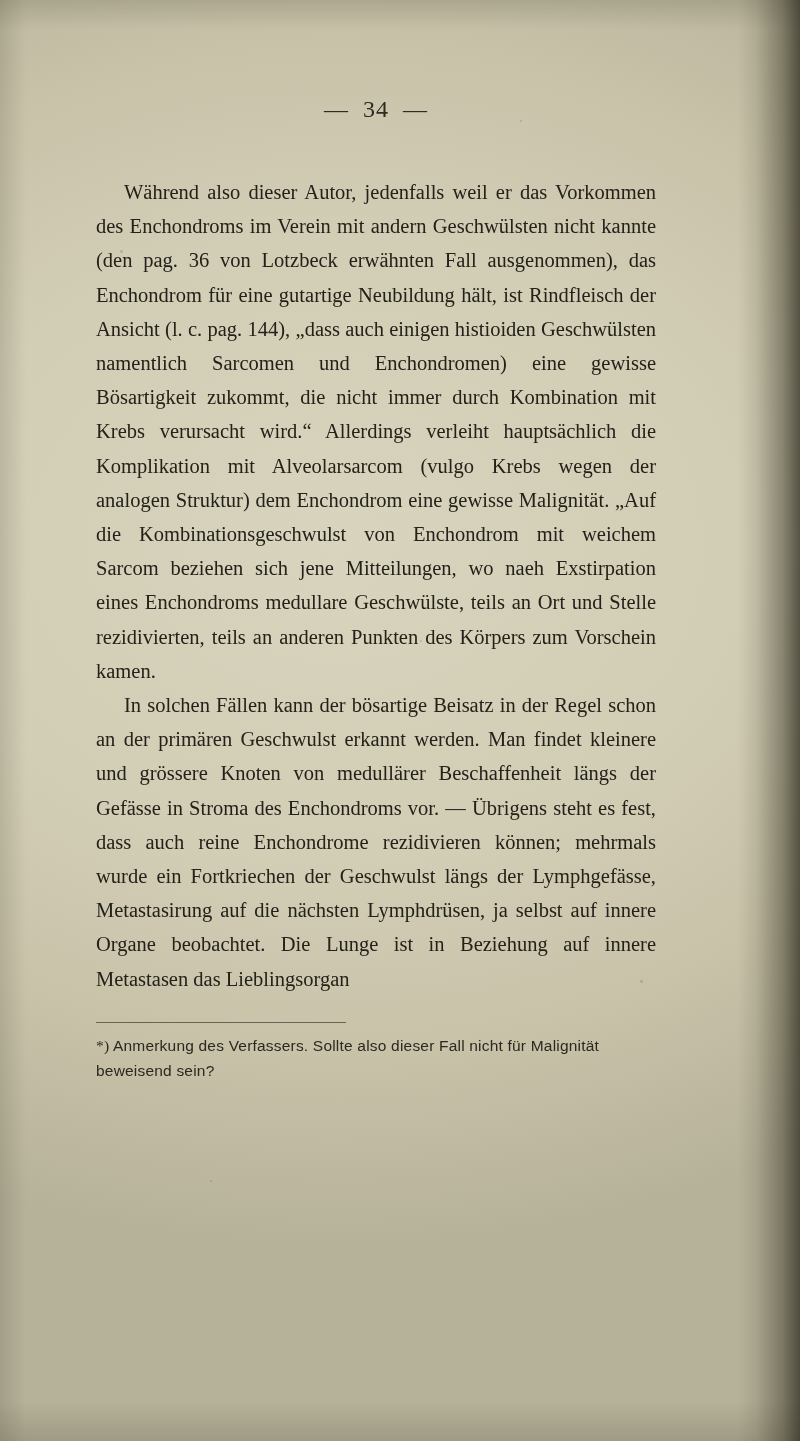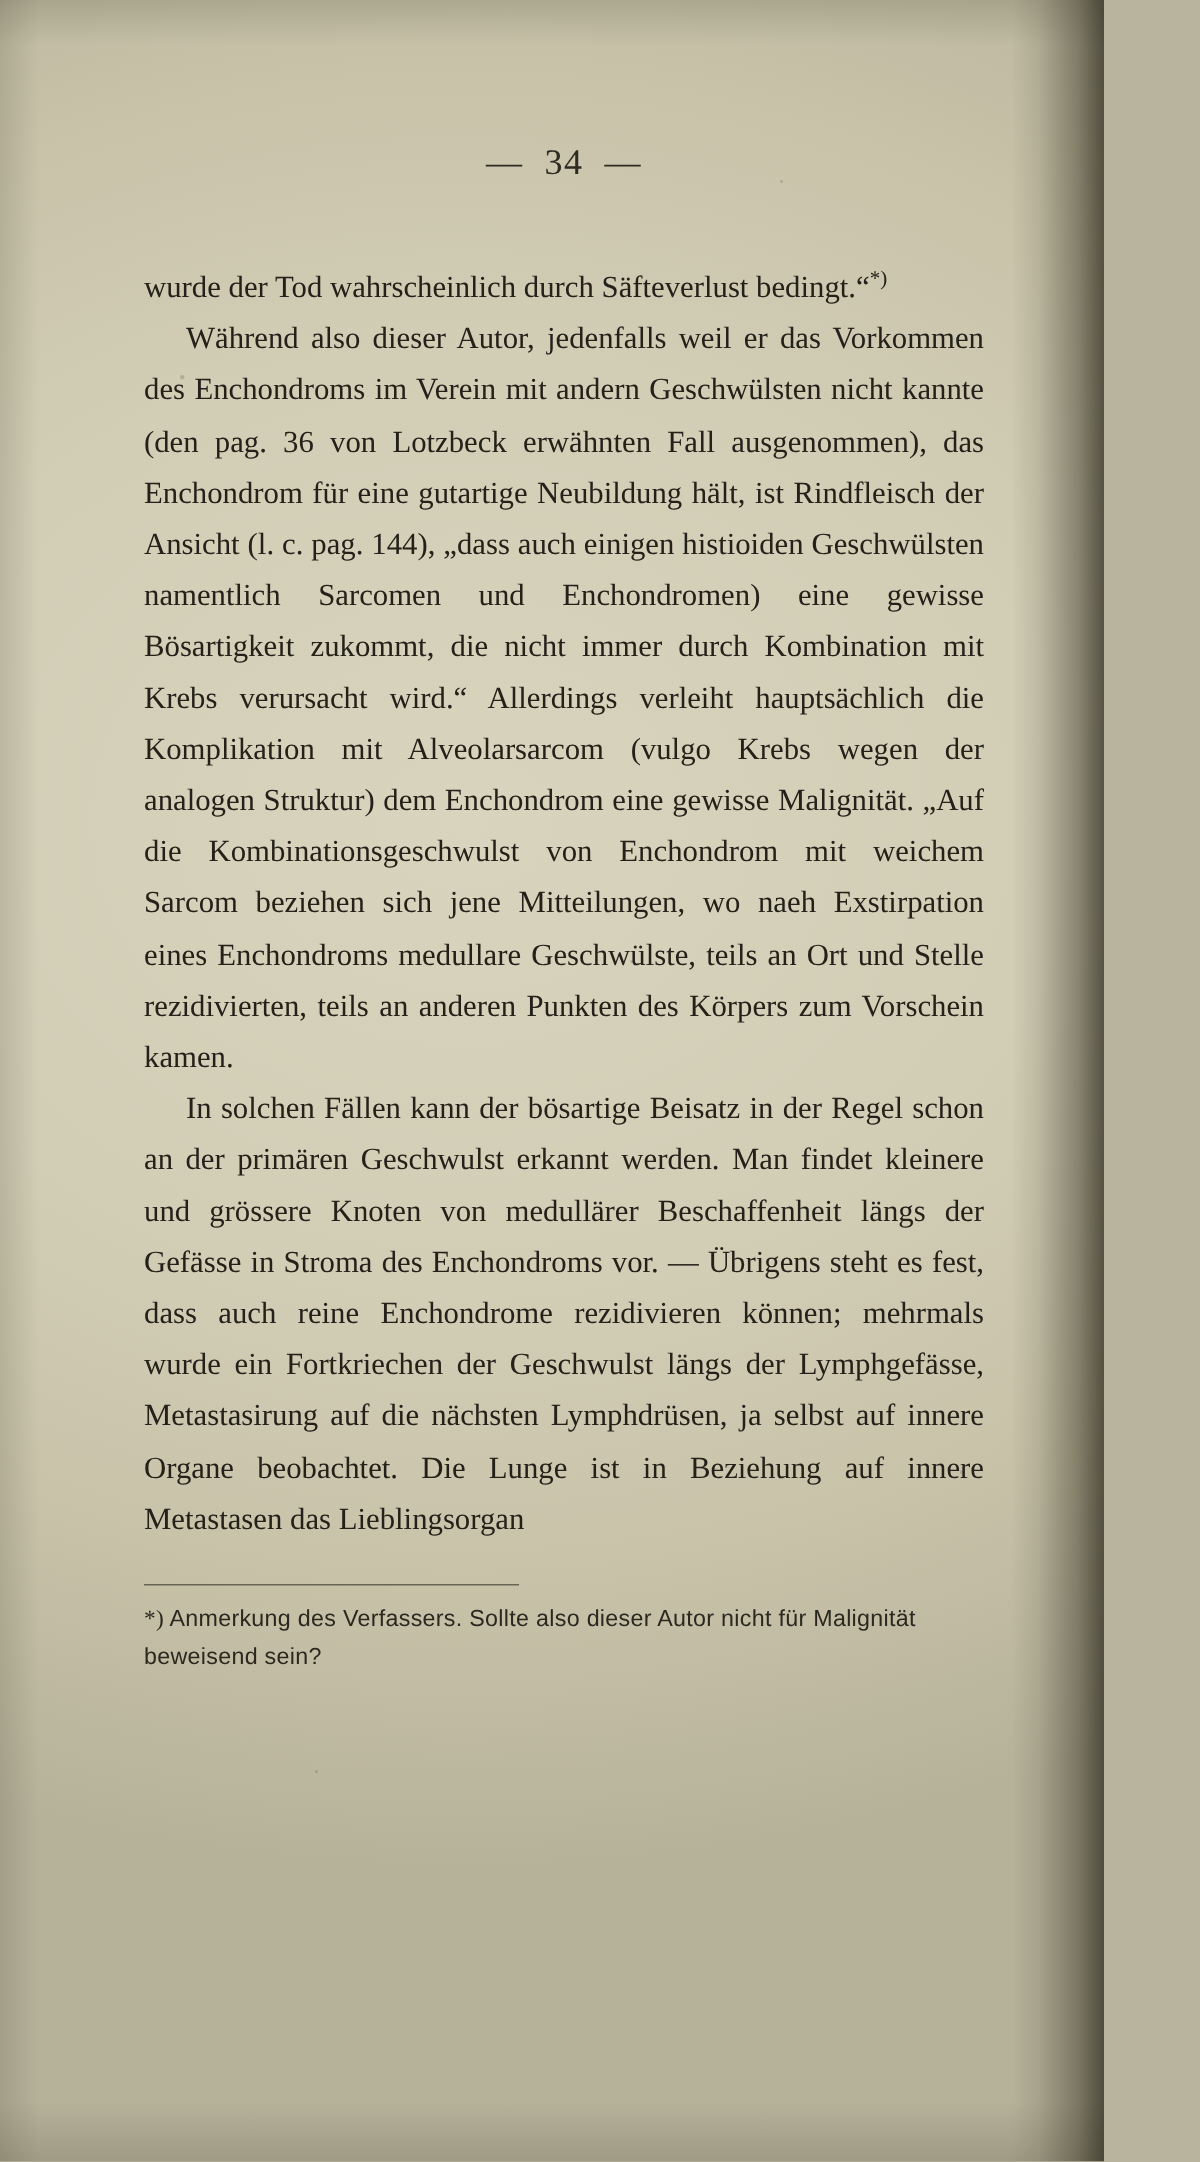--- a/index.html
+++ b/index.html
@@ -8,21 +8,21 @@
   }
   body {
     width: 800px;
     height: 1441px;
     background: #b8b49d;
     font-family: "Liberation Serif", serif;
     overflow: hidden;
   }
   .page {
     position: relative;
-    width: 736px;
+    width: 800px;
     height: 1441px;
     background:
       radial-gradient(ellipse 900px 700px at 42% 38%, #d8d4bd 0%, #d2cdb5 45%, #c7c2a8 72%, #b6b199 100%);
   }
   
   .right-gutter {
     position: absolute;
     top: 0;
     right: 0;
     width: 62px;
@@ -142,24 +142,23 @@
   <div class="speckle" style="left:640px;top:980px;width:3px;height:3px;"></div>
   <div class="speckle" style="left:210px;top:1180px;width:2px;height:2px;"></div>
   <div class="speckle" style="left:520px;top:120px;width:2px;height:2px;"></div>
 
   <div class="content">
 
     <div class="folio">
       <span class="dash">—</span><span>34</span><span class="dash">—</span>
     </div>
 
-    <p class="body noindent"><span>wurde der Tod wahrscheinlich durch Säfteverlust bedingt.“</span><sup class="fn">*)</sup></p>
 
     <p class="body indent"><span>Während also dieser Autor, jedenfalls weil er das Vorkommen des Enchondroms im Verein mit andern Geschwülsten nicht kannte (den pag. 36 von </span><span class="ital">Lotzbeck</span><span> erwähnten Fall ausgenommen), das Enchondrom für eine gutartige Neubildung hält, ist </span><span class="ital">Rindfleisch</span><span> der Ansicht (l. c. pag. 144), „dass auch einigen histioiden Geschwülsten namentlich Sarcomen und Enchondromen) eine gewisse Bösartigkeit zukommt, die nicht immer durch Kombination mit Krebs verursacht wird.“ Allerdings verleiht haupt­sächlich die Komplikation mit Alveolarsarcom (vulgo Krebs wegen der analogen Struktur) dem Enchondrom eine gewisse Malignität. „Auf die Kombinationsgeschwulst von Enchondrom mit weichem Sarcom beziehen sich jene Mitteilungen, wo naeh Exstirpation eines Enchondroms medullare Geschwülste, teils an Ort und Stelle rezidivierten, teils an anderen Punkten des Körpers zum Vorschein kamen.</span></p>
 
     <p class="body indent"><span>In solchen Fällen kann der bösartige Beisatz in der Regel schon an der primären Geschwulst erkannt werden. Man findet kleinere und grössere Knoten von medullärer Beschaffenheit längs der Gefässe in Stroma des Enchondroms vor. — Übrigens steht es fest, dass auch reine Enchondrome rezidivieren können; mehrmals wurde ein Fortkriechen der Geschwulst längs der Lymph­gefässe, Metastasirung auf die nächsten Lymphdrüsen, ja selbst auf innere Organe beobachtet. Die Lunge ist in Beziehung auf innere Metastasen das Lieblingsorgan</span></p>
 
     <div class="footnote-rule"></div>
 
-    <div class="footnote"><span class="fn-mark">*)</span> <span>Anmerkung des Verfassers. Sollte also dieser Autor nicht für Malignität beweisend sein?</span></div>
+    <div class="footnote"><span class="fn-mark">*)</span> <span>Anmerkung des Verfassers. Sollte also dieser Fall nicht für Malignität beweisend sein?</span></div>
 
   </div>
 </div>
 
 </body></html>

